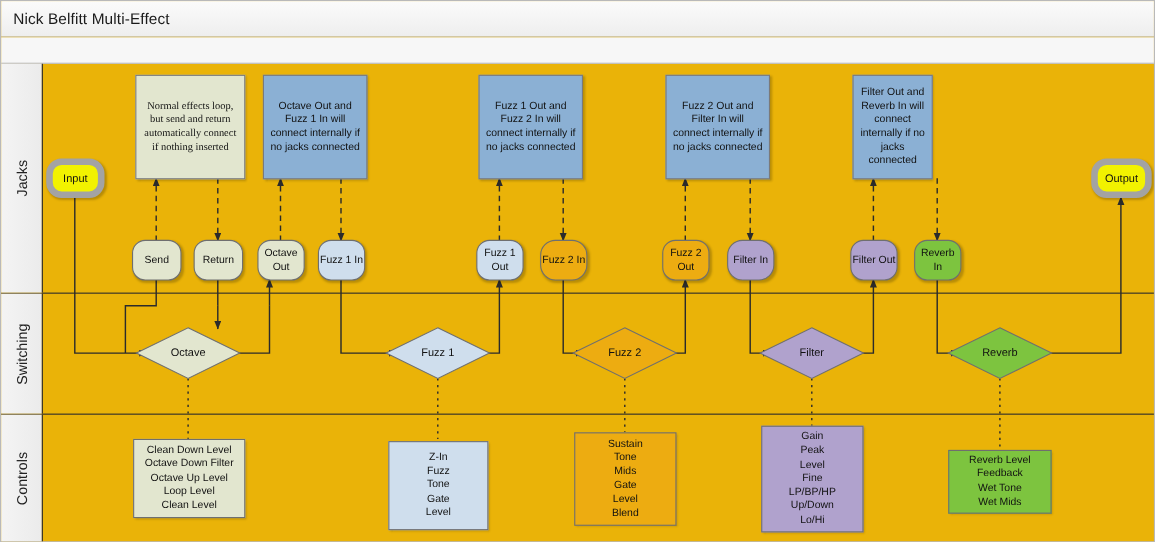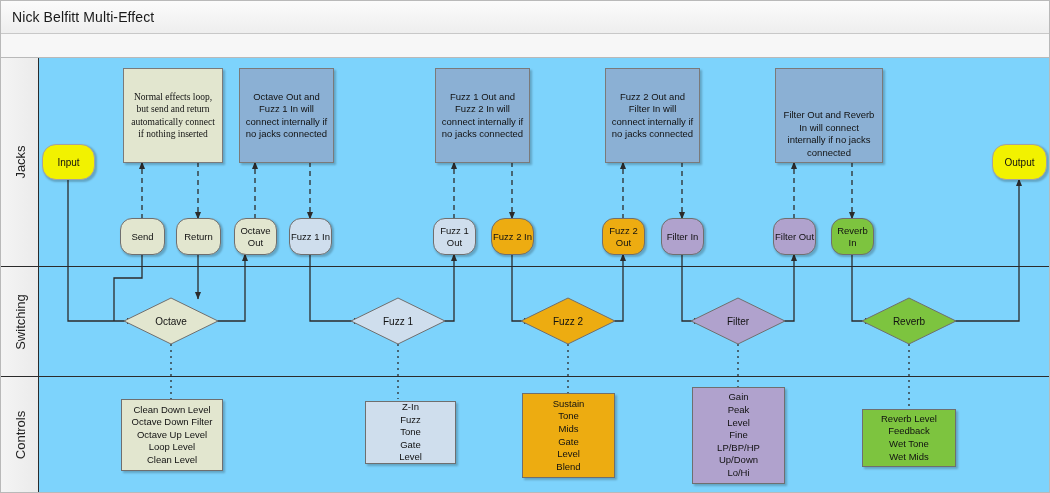--- a/index.html
+++ b/index.html
@@ -1,17 +1,17 @@
 <!DOCTYPE html>
 <html><head>
 <meta charset="utf-8">
 <style>
   html,body{margin:0;padding:0;background:#ffffff;}
   body{font-family:"Liberation Sans","DejaVu Sans",sans-serif;}
-  #page{position:relative;width:1050px;height:493px;overflow:hidden;background:#7dd3fc;
+  #page{position:relative;width:1050px;height:493px;overflow:hidden;background:#eab308;
         border:1px solid #b9b9b9;box-sizing:border-box;}
 
   
   #titlebar{position:absolute;left:0;top:0;width:1050px;height:33px;
             background:linear-gradient(#fbfbfb,#eeeeee);
             border-bottom:1px solid #c8c8c8;box-sizing:border-box;}
   #title-text{position:absolute;left:11px;top:8px;font-size:14px;color:#1a1a1a;
               letter-spacing:.1px;white-space:nowrap;}
   #subbar{position:absolute;left:0;top:33px;width:1050px;height:24px;
           background:#f7f7f7;border-bottom:1px solid #b9b9b9;box-sizing:border-box;}
@@ -31,21 +31,21 @@
         font-size:9.5px;line-height:12.4px;color:#111;text-align:center;
         display:flex;align-items:center;justify-content:center;padding:3px 5px;
         box-shadow:1.5px 1.5px 2px rgba(0,0,0,.22);}
   .note-cream{background:#e2e6cf;font-family:Liberation Serif, serif;}
   .note-blue{background:#8bb0d4;}
 
   .jack{position:absolute;box-sizing:border-box;border:1px solid #6f6f6f;
         border-radius:12px;font-size:9.5px;line-height:11.5px;color:#111;
         text-align:center;display:flex;align-items:center;justify-content:center;
         box-shadow:1.5px 1.5px 2px rgba(0,0,0,.22);}
-  .term{position:absolute;box-sizing:border-box;border:1px solid #a3a3a3;
+  .term{position:absolute;box-sizing:border-box;border:6px solid #a3a3a3;
         border-radius:14px;background:#f2f200;font-size:10px;color:#111;
         display:flex;align-items:center;justify-content:center;
         box-shadow:1.5px 1.5px 2px rgba(0,0,0,.22);}
 
   .c-cream{background:#e2e6cf;}
   .c-lblue{background:#cfdeed;}
   .c-orange{background:#edac11;}
   .c-purple{background:#b0a2cd;}
   .c-green{background:#7dc43f;}
 
@@ -144,21 +144,21 @@
   </div>
   <div class="note note-blue" style="left:238px;top:67px;width:95px;height:95px;">
     <span>Octave Out and Fuzz 1 In will connect internally if no jacks connected</span>
   </div>
   <div class="note note-blue" style="left:434px;top:67px;width:95px;height:95px;">
     <span>Fuzz 1 Out and Fuzz 2 In will connect internally if no jacks connected</span>
   </div>
   <div class="note note-blue" style="left:604px;top:67px;width:95px;height:95px;">
     <span>Fuzz 2 Out and Filter In will connect internally if no jacks connected</span>
   </div>
-  <div class="note note-blue" style="left:774px;top:67px;width:108px;height:95px;align-items:flex-end;">
+  <div class="note note-blue" style="left:774px;top:67px;width:73px;height:95px;">
     <span>Filter Out and Reverb In will connect internally if no jacks connected</span>
   </div>
 
   <div class="term" style="left:41px;top:143px;width:53px;height:36px;">
     <span>Input</span>
   </div>
   <div class="term" style="left:991px;top:143px;width:55px;height:36px;">
     <span>Output</span>
   </div>
 
@@ -176,21 +176,21 @@
   </div>
   <div class="jack c-lblue" style="left:432px;top:217px;width:43px;height:37px;">
     <span>Fuzz 1 Out</span>
   </div>
   <div class="jack c-orange" style="left:490px;top:217px;width:43px;height:37px;border-radius:14px;">
     <span>Fuzz 2 In</span>
   </div>
   <div class="jack c-orange" style="left:601px;top:217px;width:43px;height:37px;">
     <span>Fuzz 2 Out</span>
   </div>
-  <div class="jack c-purple" style="left:660px;top:217px;width:43px;height:37px;">
+  <div class="jack c-purple" style="left:660px;top:217px;width:43px;height:37px;border-radius:14px;">
     <span>Filter In</span>
   </div>
   <div class="jack c-purple" style="left:772px;top:217px;width:43px;height:37px;">
     <span>Filter Out</span>
   </div>
   <div class="jack c-green" style="left:830px;top:217px;width:43px;height:37px;">
     <span>Reverb In</span>
   </div>
 
   <div class="diamond" style="left:123px;top:297px;width:94px;height:46px;">
@@ -234,21 +234,21 @@
       </div>
   </div>
 
   <div class="ctrl c-cream" style="left:120px;top:398px;width:102px;height:72px;">
       <div>Clean Down Level</div>
       <div>Octave Down Filter</div>
       <div>Octave Up Level</div>
       <div>Loop Level</div>
       <div>Clean Level</div>
     </div>
-  <div class="ctrl c-lblue" style="left:364px;top:400px;width:91px;height:63px;">
+  <div class="ctrl c-lblue" style="left:352px;top:400px;width:91px;height:81px;">
       <div>Z-In</div>
       <div>Fuzz</div>
       <div>Tone</div>
       <div>Gate</div>
       <div>Level</div>
     </div>
   <div class="ctrl c-orange" style="left:521px;top:392px;width:93px;height:85px;">
       <div>Sustain</div>
       <div>Tone</div>
       <div>Mids</div>

